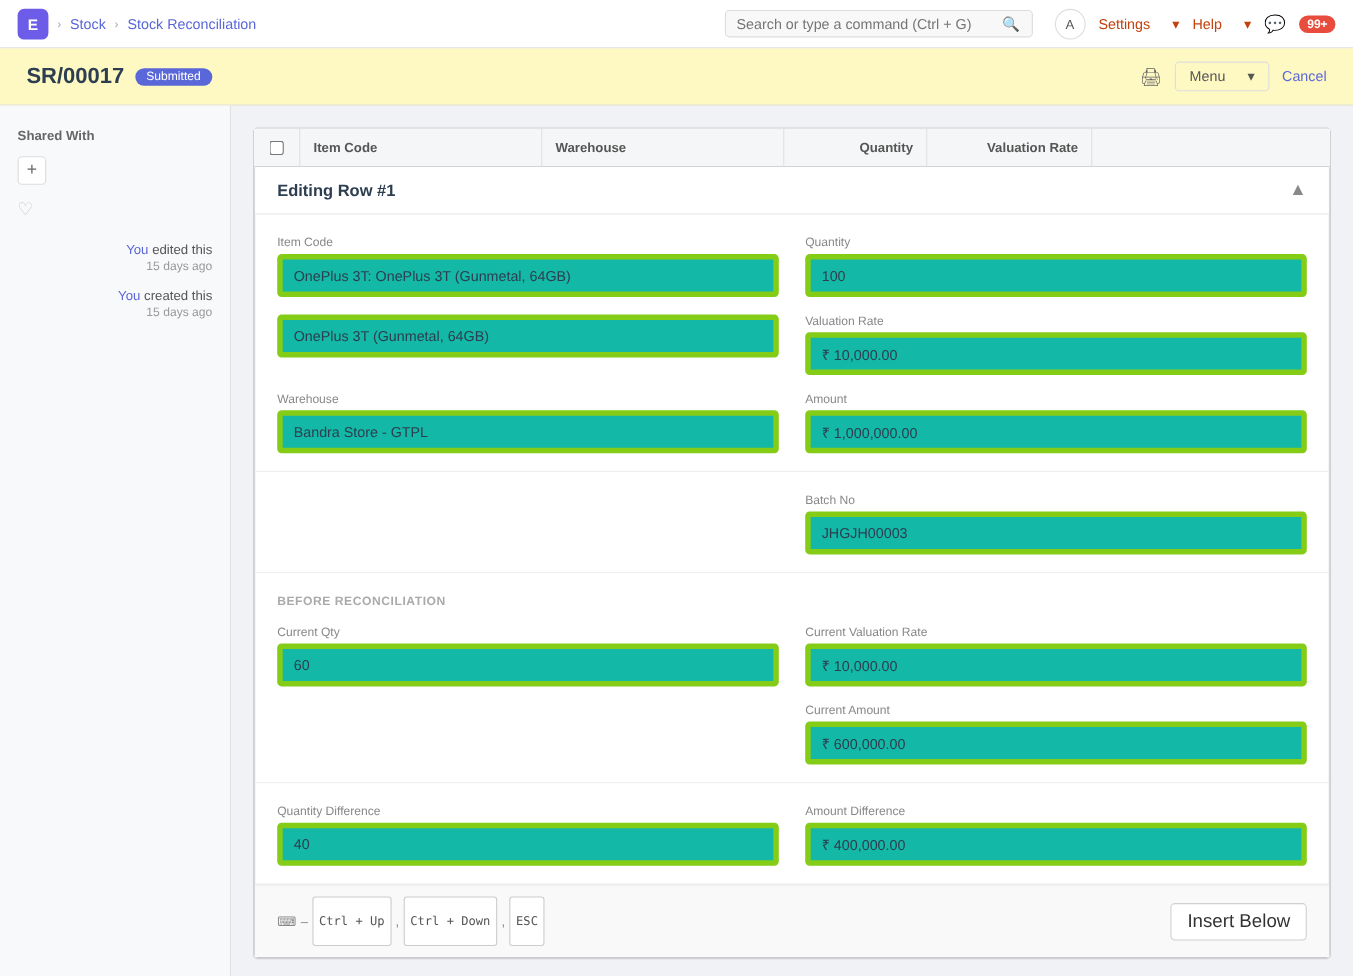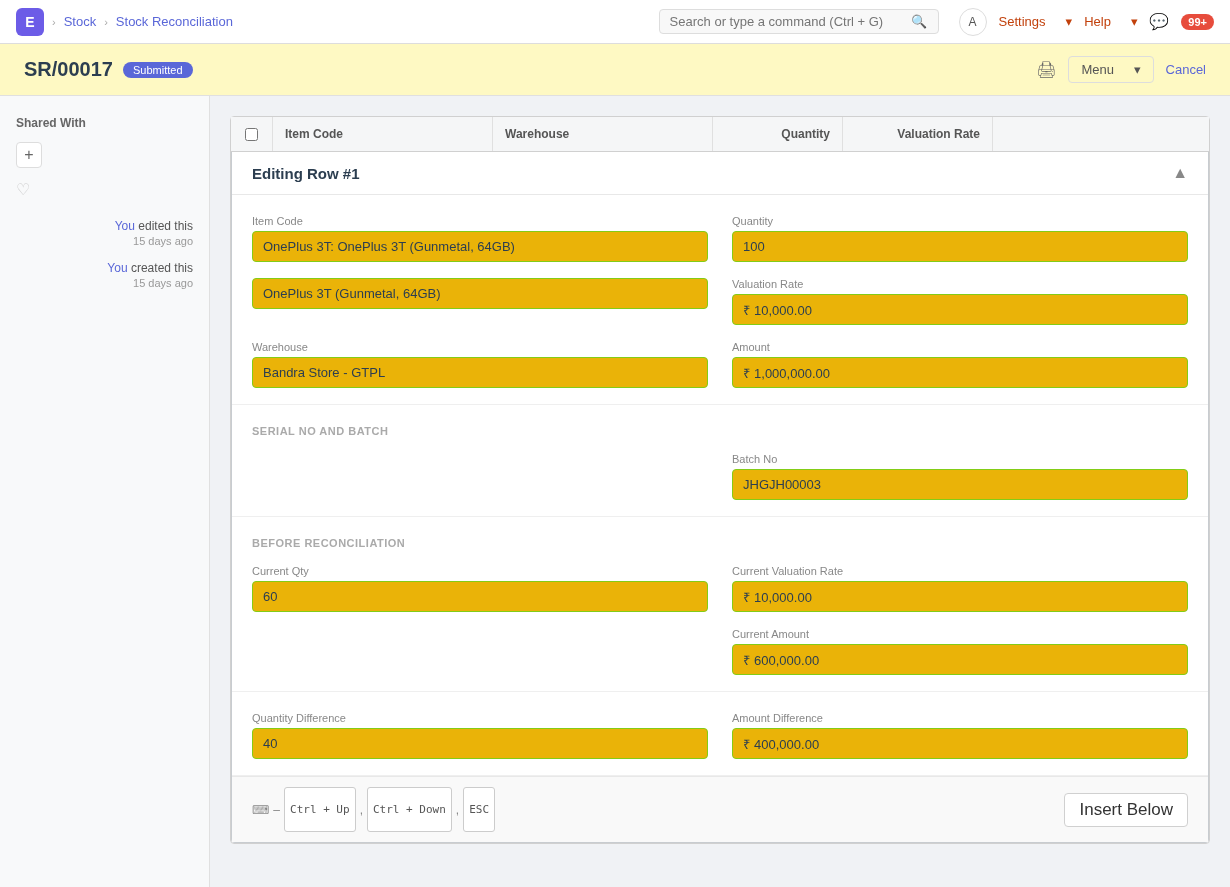--- a/index.html
+++ b/index.html
@@ -209,26 +209,26 @@
       grid-template-columns: 1fr 1fr;
       gap: 16px 24px;
     }
     .form-group { display: flex; flex-direction: column; gap: 4px; }
     .form-label {
       font-size: 11px;
       color: #888;
       font-weight: 500;
     }
     .form-input {
-      border: 1px solid #84cc16;
+      border: 5px solid #84cc16;
       border-radius: 4px;
       padding: 7px 10px;
       font-size: 13px;
       color: #2c3e50;
-      background: #eab308;
+      background: #14b8a6;
       outline: none;
     }
 
     
     .section-heading {
       font-size: 11px;
       font-weight: 700;
       color: #aaa;
       letter-spacing: 0.5px;
       text-transform: uppercase;
@@ -379,21 +379,20 @@
               <input class="form-input" type="text" value="Bandra Store - GTPL" style="">
             </div>
             <div class="form-group">
               <label class="form-label">Amount</label>
               <input class="form-input" type="text" value="₹ 1,000,000.00" style="">
             </div>
           </div>
         </div>
 
         <div class="form-section">
-          <div class="section-heading">SERIAL NO AND BATCH</div>
           <div class="form-grid-2">
             <div></div>
             <div class="form-group">
               <label class="form-label">Batch No</label>
               <input class="form-input" type="text" value="JHGJH00003" style="">
             </div>
           </div>
         </div>
 
         <div class="form-section">

